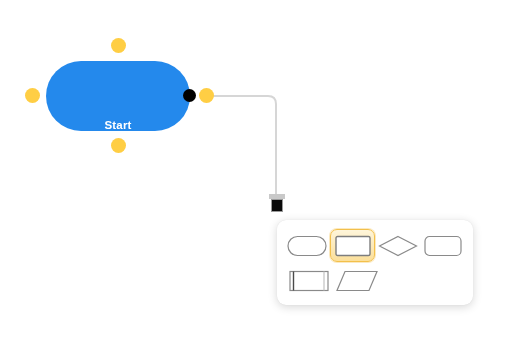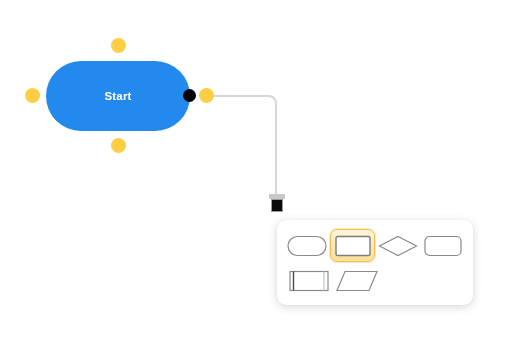--- a/index.html
+++ b/index.html
@@ -21,21 +21,21 @@
   
   .node {
     position: absolute;
     left: 46px;
     top: 61px;
     width: 144px;
     height: 70px;
     background: #2489EC;
     border-radius: 35px;
     display: flex;
-    align-items: center;
+    align-items: flex-end;
     justify-content: center;
     box-sizing: border-box;
   }
   .node-label {
     color: #ffffff;
     font-size: 11.5px;
     font-weight: bold;
     letter-spacing: 0.2px;
     font-family: "Liberation Sans", sans-serif;
     user-select: none;

